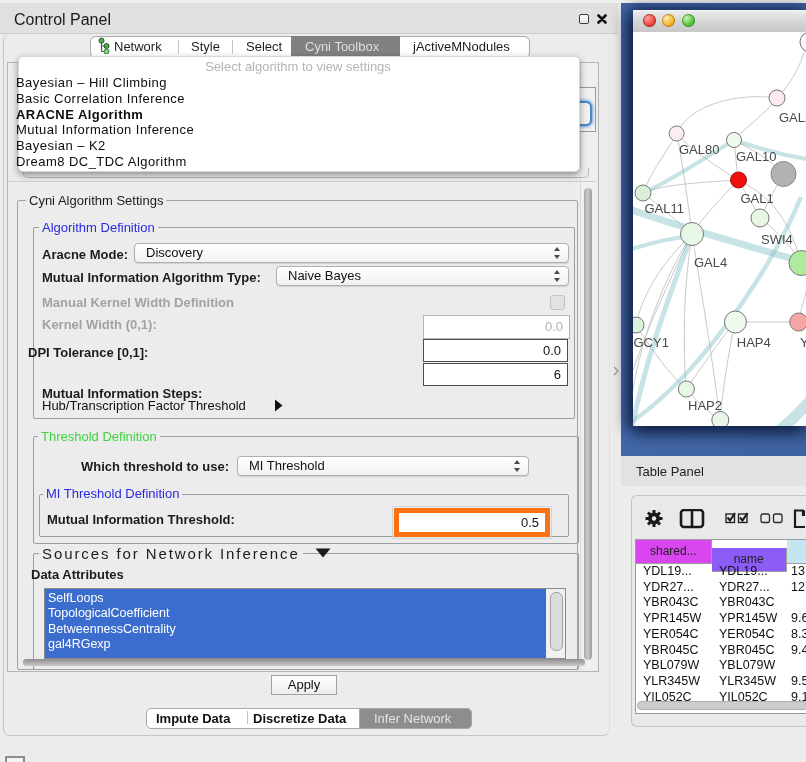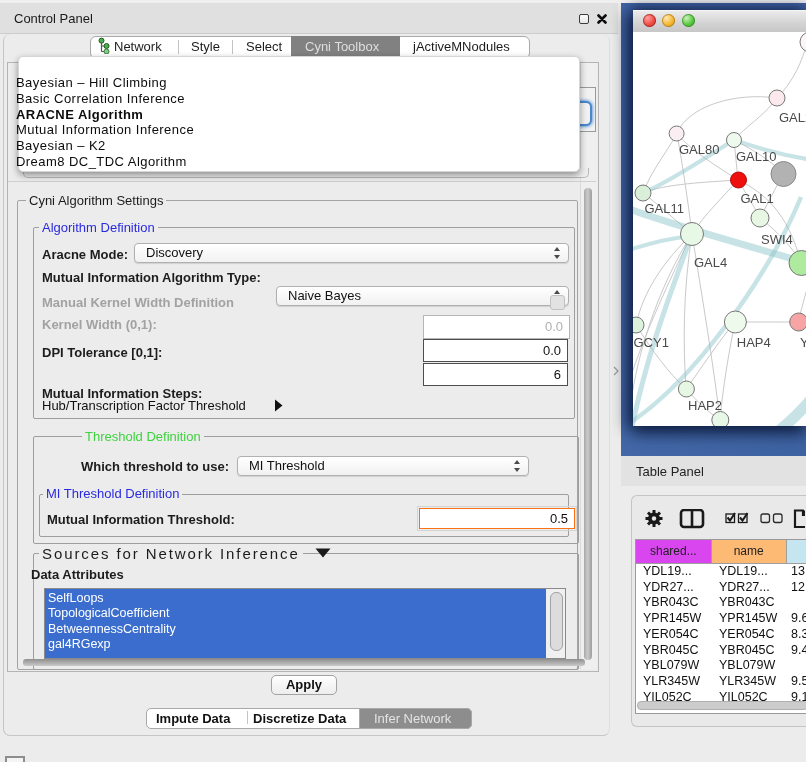--- a/index.html
+++ b/index.html
@@ -20,21 +20,21 @@
   .fld{position:absolute;background:#fff;font-size:13px;color:#111;text-align:right;}
   .groupt{position:absolute;border:1px solid #9e9e9e;border-radius:2px;}
   .gtitle{position:absolute;font-size:13px;background:#ececec;padding:0 3px;white-space:nowrap;}
 </style>
 </head>
 <body>
 <div id="root">
 
   <div class="abs" style="left:0;top:0;width:806px;height:3px;background:#efefef;"></div>
   <div class="abs" style="left:0;top:3px;width:618px;height:30px;background:#e0e0e0;border-bottom:1px solid #cccccc;"></div>
-  <div class="abs" style="left:14px;top:11px;font-size:13px;color:#1a1a1a;">Control Panel</div>
+  <div class="abs" style="left:14px;top:11px;font-size:16px;color:#1a1a1a;">Control Panel</div>
 
   <div class="abs" style="left:579px;top:14px;width:8px;height:8px;border:1.5px solid #3c3c3c;border-radius:2px;background:linear-gradient(#fbfbfb,#e8e8e8);"></div>
   <svg class="abs" style="left:597px;top:14px;" width="10" height="10" viewBox="0 0 10 10">
     <path d="M1.5 1.5 L8.5 8.5 M8.5 1.5 L1.5 8.5" stroke="#0c0c0c" stroke-width="2.6" stroke-linecap="round"></path>
   </svg>
 
   <div class="abs" style="left:3px;top:34px;width:605px;height:701px;background:#ececec;border:1px solid #c6c6c6;border-right:1px solid #dedede;border-radius:7px;border-top:none;"></div>
 
   <div class="abs" style="left:90px;top:36px;width:438px;height:21px;background:#ffffff;border:1px solid #a9a9a9;border-radius:6px;"></div>
   <div class="abs" style="left:178px;top:40px;width:1px;height:14px;background:#c3c3c3;"></div>
@@ -71,85 +71,86 @@
   <div class="groupt" style="left:33px;top:227px;width:540px;height:190px;"></div>
   <div class="gtitle" style="left:39px;top:220px;color:#2a2ae0;">Algorithm Definition</div>
 
   <div class="lbl" style="left:42px;top:247px;">Aracne Mode:</div>
   <div class="combo" style="left:134px;top:243px;width:433px;height:18px;">
       <span class="ct">Discovery</span>
       <span class="arrs"></span>
     </div>
 
   <div class="lbl" style="left:42px;top:270px;text-align:right;">Mutual Information Algorithm Type:</div>
-  <div class="combo" style="left:276px;top:266px;width:291px;height:18px;margin-top:20px;">
+  <div class="combo" style="left:276px;top:266px;width:291px;height:18px;">
       <span class="ct">Naive Bayes</span>
       <span class="arrs"></span>
     </div>
 
   <div class="lbl dis" style="left:42px;top:295px;">Manual Kernel Width Definition</div>
   <div class="abs" style="left:550px;top:295px;width:13px;height:13px;background:#e2e2e2;border:1px solid #c2c2c2;border-radius:3px;"></div>
 
   <div class="lbl dis" style="left:42px;top:317px;">Kernel Width (0,1):</div>
   <div class="fld" style="left:423px;top:315px;width:139px;height:19px;border:1px solid #b5b5b5;color:#b0b0b0;padding:3px 6px 0 0;">0.0</div>
 
-  <div class="lbl" style="left:42px;top:345px;text-align:right;">DPI Tolerance [0,1]:</div>
+  <div class="lbl" style="left:28px;top:345px;text-align:right;">DPI Tolerance [0,1]:</div>
   <div class="fld" style="left:423px;top:339px;width:137px;height:18px;border:1.5px solid #4e4e4e;padding:3px 6px 0 0;">0.0</div>
 
   <div class="lbl" style="left:42px;top:370px;margin-top:16px;">Mutual Information Steps:</div>
   <div class="fld" style="left:423px;top:363px;width:137px;height:18px;border:1.5px solid #4e4e4e;padding:3px 6px 0 0;">6</div>
 
   <div class="abs" style="left:42px;top:398px;font-size:13px;color:#111;">Hub/Transcription Factor Threshold</div>
   <svg class="abs" style="left:274px;top:399px;" width="9" height="13" viewBox="0 0 9 13">
       <path d="M1 0.5 L8.5 6.5 L1 12.5 Z" fill="#111"></path>
     </svg>
 
   <div class="groupt" style="left:33px;top:436px;width:544px;height:106px;"></div>
-  <div class="gtitle" style="left:38px;top:429px;color:#3fd23f;margin-left:44px;">Threshold Definition</div>
+  <div class="gtitle" style="left:38px;top:429px;color:#3fd23f;">Threshold Definition</div>
 
   <div class="lbl" style="left:81px;top:459px;">Which threshold to use:</div>
   <div class="combo" style="left:237px;top:456px;width:290px;height:18px;">
       <span class="ct">MI Threshold</span>
       <span class="arrs"></span>
     </div>
 
   <div class="groupt" style="left:39px;top:494px;width:528px;height:41px;"></div>
   <div class="gtitle" style="left:43px;top:486px;color:#2a2ae0;">MI Threshold Definition</div>
 
   <div class="lbl" style="left:47px;top:512px;">Mutual Information Threshold:</div>
-  <div class="fld" style="left:419px;top:508px;width:136px;height:17px;border:1px solid #f97316;outline:1px solid #d4d4d4;outline-offset:1px;padding:2px 6px 0 12px;">0.5</div>
+  <div class="fld" style="left:394px;top:508px;width:136px;height:17px;border:5px solid #f97316;outline:1px solid #d4d4d4;outline-offset:1px;padding:2px 6px 0 4px;">0.5</div>
 
   <div class="groupt" style="left:33px;top:553px;width:544px;height:115px;"></div>
   <div class="gtitle" style="left:39px;top:545px;color:#1c1c1c;font-weight:normal;font-size:15px;letter-spacing:1.9px;">Sources for Network Inference</div>
   <svg class="abs" style="left:315px;top:548px;" width="16" height="10" viewBox="0 0 16 10">
       <path d="M0.5 0.5 L15.5 0.5 L8 9.5 Z" fill="#1a1a1a"></path>
     </svg>
 
   <div class="lbl" style="left:31px;top:567px;">Data Attributes</div>
 
   <div class="abs" style="left:44px;top:588px;width:520px;height:69px;background:#3a6dcd;border:1px solid #8a8a8a;overflow:hidden;">
      <div style="position:absolute;left:0;top:0;width:501px;background:#3a6dcd;color:#fff;font-size:12.5px;line-height:15.4px;padding:2px 0 4px 3px;">
         SelfLoops<br>TopologicalCoefficient<br>BetweennessCentrality<br>gal4RGexp
      </div>
      <div style="position:absolute;left:501px;top:0;width:19px;height:69px;background:#f0f0f0;"></div>
      <div style="position:absolute;left:505px;top:3px;width:11px;height:57px;background:#dcdcdc;border:1px solid #a2a2a2;border-radius:6px;"></div>
   </div>
 
   <div class="abs" style="left:23px;top:659px;width:562px;height:7px;background:linear-gradient(#8f8f8f,#c9c9c9);border-radius:3px;"></div>
 
-  <div class="abs" style="left:271px;top:675px;width:64px;height:18px;background:linear-gradient(#ffffff,#ededed);border:1px solid #a2a2a2;border-radius:5px;text-align:center;font-size:13px;font-weight:bold;color:#111;line-height:18px;">Apply</div>
+  <div class="abs" style="left:271px;top:675px;width:64px;height:18px;background:linear-gradient(#ffffff,#ededed);border:1px solid #a2a2a2;border-radius:0;text-align:center;font-size:13px;font-weight:normal;color:#111;line-height:18px;">Apply</div>
 
   <div class="abs" style="left:146px;top:708px;width:324px;height:19px;background:#ffffff;border:1px solid #a9a9a9;border-radius:5px;"></div>
   <div class="abs" style="left:247px;top:711px;width:1px;height:13px;background:#c3c3c3;"></div>
   <div class="abs" style="left:359px;top:708px;width:111px;height:19px;background:#8d8d8d;border:1px solid #a9a9a9;border-radius:0 5px 5px 0;"></div>
   <div class="abs" style="left:156px;top:711px;font-size:13px;font-weight:bold;color:#111;">Impute Data</div>
   <div class="abs" style="left:253px;top:711px;font-size:13px;font-weight:bold;color:#111;">Discretize Data</div>
   <div class="abs" style="left:374px;top:711px;font-size:13px;color:#e4e4e4;">Infer Network</div>
 
   <div class="abs" style="left:18px;top:56px;width:560px;height:114px;background:#ffffff;border:1px solid #d6d6d6;border-radius:5px;box-shadow:0 3px 7px rgba(0,0,0,.4);z-index:30;"></div>
+  <div class="abs" style="left:18px;top:59px;width:560px;text-align:center;font-size:13px;color:#b4b4b4;z-index:31;">Select algorithm to view settings</div>
   <div class="abs" style="left:16px;top:75px;width:560px;font-size:13px;letter-spacing:0.45px;color:#0c0c0c;line-height:15.8px;z-index:31;">
     Bayesian – Hill Climbing<br>
     Basic Correlation Inference<br>
     <b>ARACNE Algorithm</b><br>
     Mutual Information Inference<br>
     Bayesian – K2<br>
     Dream8 DC_TDC Algorithm
   </div>
 
   <div class="abs" style="left:5px;top:756px;width:16px;height:12px;border:2px solid #8d8d8d;background:#f4f4f4;"></div>
@@ -264,21 +265,21 @@
       <path d="M95 8.5 L97.5 11.5 L102.5 4" stroke-width="2"></path>
       <rect x="116" y="5" width="8.5" height="8.5" rx="2" stroke="#2a2a2a"></rect>
       <rect x="128.5" y="5" width="8.5" height="8.5" rx="2" stroke="#2a2a2a"></rect>
     </g>
 
     <path d="M150 1.5 H158 L162 6 V18 H150 Z M158 1.5 V6 H162" fill="none" stroke="#1a1a1a" stroke-width="2.2"></path>
   </svg>
 
   <div class="abs" style="left:635px;top:539px;width:171px;height:173px;background:#fff;border:1px solid #9a9a9a;border-right:none;overflow:hidden;">
     <div style="position:absolute;left:0;top:0;width:74.7px;height:23px;background:#d946ef;border-right:1px solid #9e9e9e;border-bottom:1px solid #9e9e9e;font-size:12px;color:#222;text-align:center;line-height:23px;">shared...</div>
-    <div style="position:absolute;left:75.7px;top:0;width:74px;height:23px;background:#fdba74;border-right:1px solid #9e9e9e;border-bottom:1px solid #9e9e9e;font-size:12px;color:#222;text-align:center;line-height:23px;">name</div>
+    <div style="position:absolute;left:75.7px;top:8px;width:74px;height:23px;background:#8b5cf6;border-right:1px solid #9e9e9e;border-bottom:1px solid #9e9e9e;font-size:12px;color:#222;text-align:center;line-height:23px;">name</div>
     <div style="position:absolute;left:150.7px;top:0;width:21px;height:23px;background:#c5e6f0;border-bottom:1px solid #9e9e9e;"></div>
     <div style="position:absolute;left:7px;top:24px;width:70px;font-size:12.5px;color:#111;line-height:15.7px;white-space:nowrap;">
       YDL19...<br>YDR27...<br>YBR043C<br>YPR145W<br>YER054C<br>YBR045C<br>YBL079W<br>YLR345W<br>YIL052C
     </div>
     <div style="position:absolute;left:83px;top:24px;width:70px;font-size:12.5px;color:#111;line-height:15.7px;white-space:nowrap;">
       YDL19...<br>YDR27...<br>YBR043C<br>YPR145W<br>YER054C<br>YBR045C<br>YBL079W<br>YLR345W<br>YIL052C
     </div>
     <div style="position:absolute;left:155px;top:24px;width:30px;font-size:12.5px;color:#111;line-height:15.7px;white-space:nowrap;">
       13<br>12<br>&nbsp;<br>9.6<br>8.3<br>9.4<br>&nbsp;<br>9.5<br>9.1
     </div>

